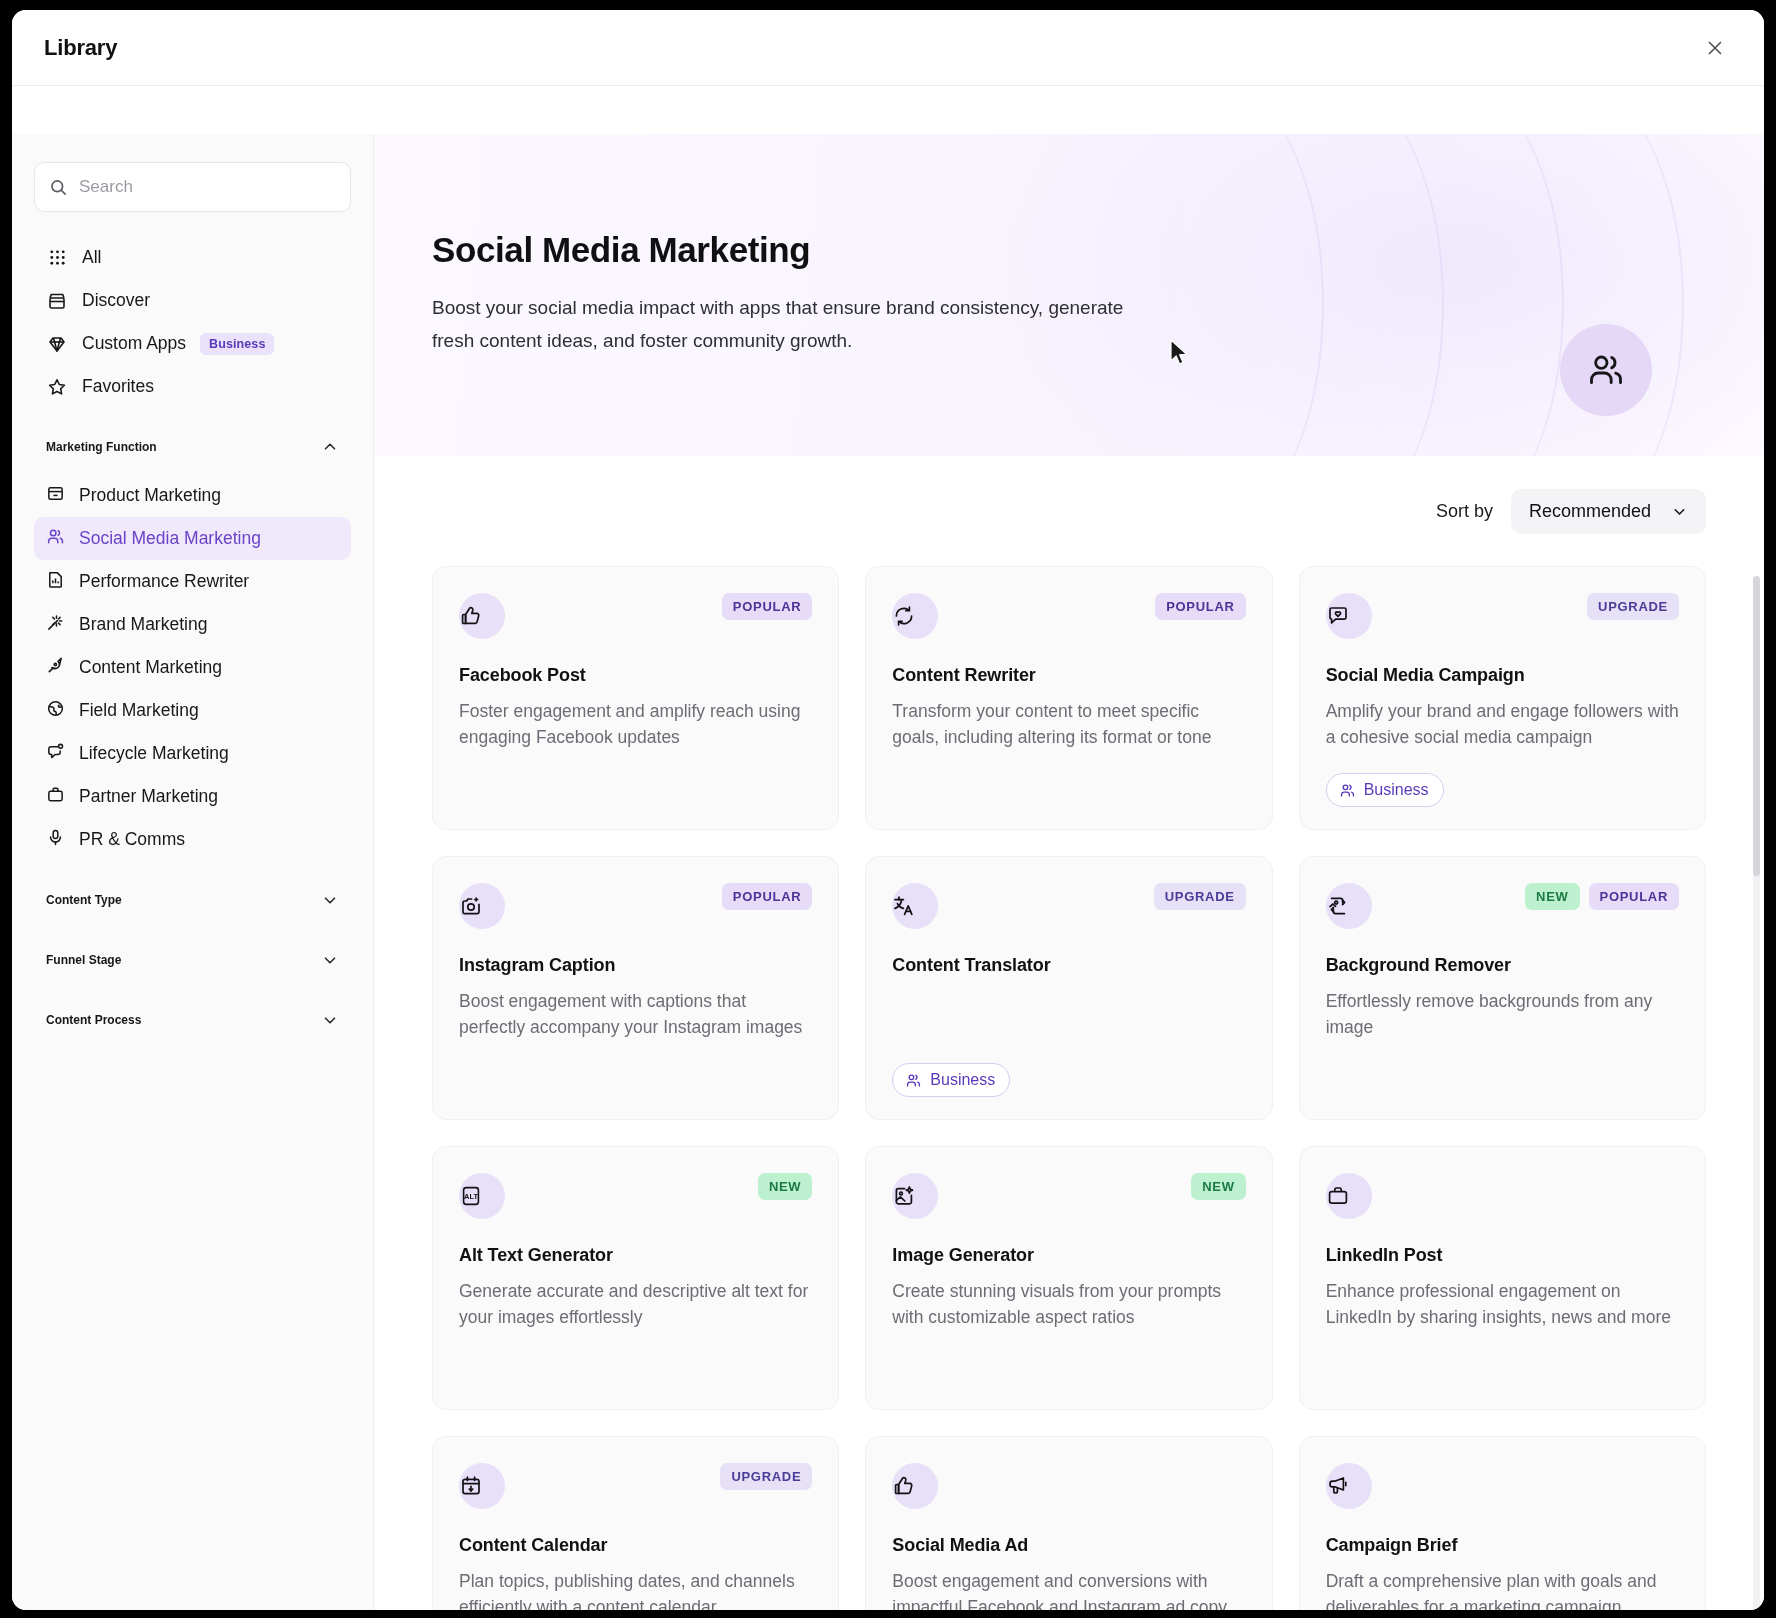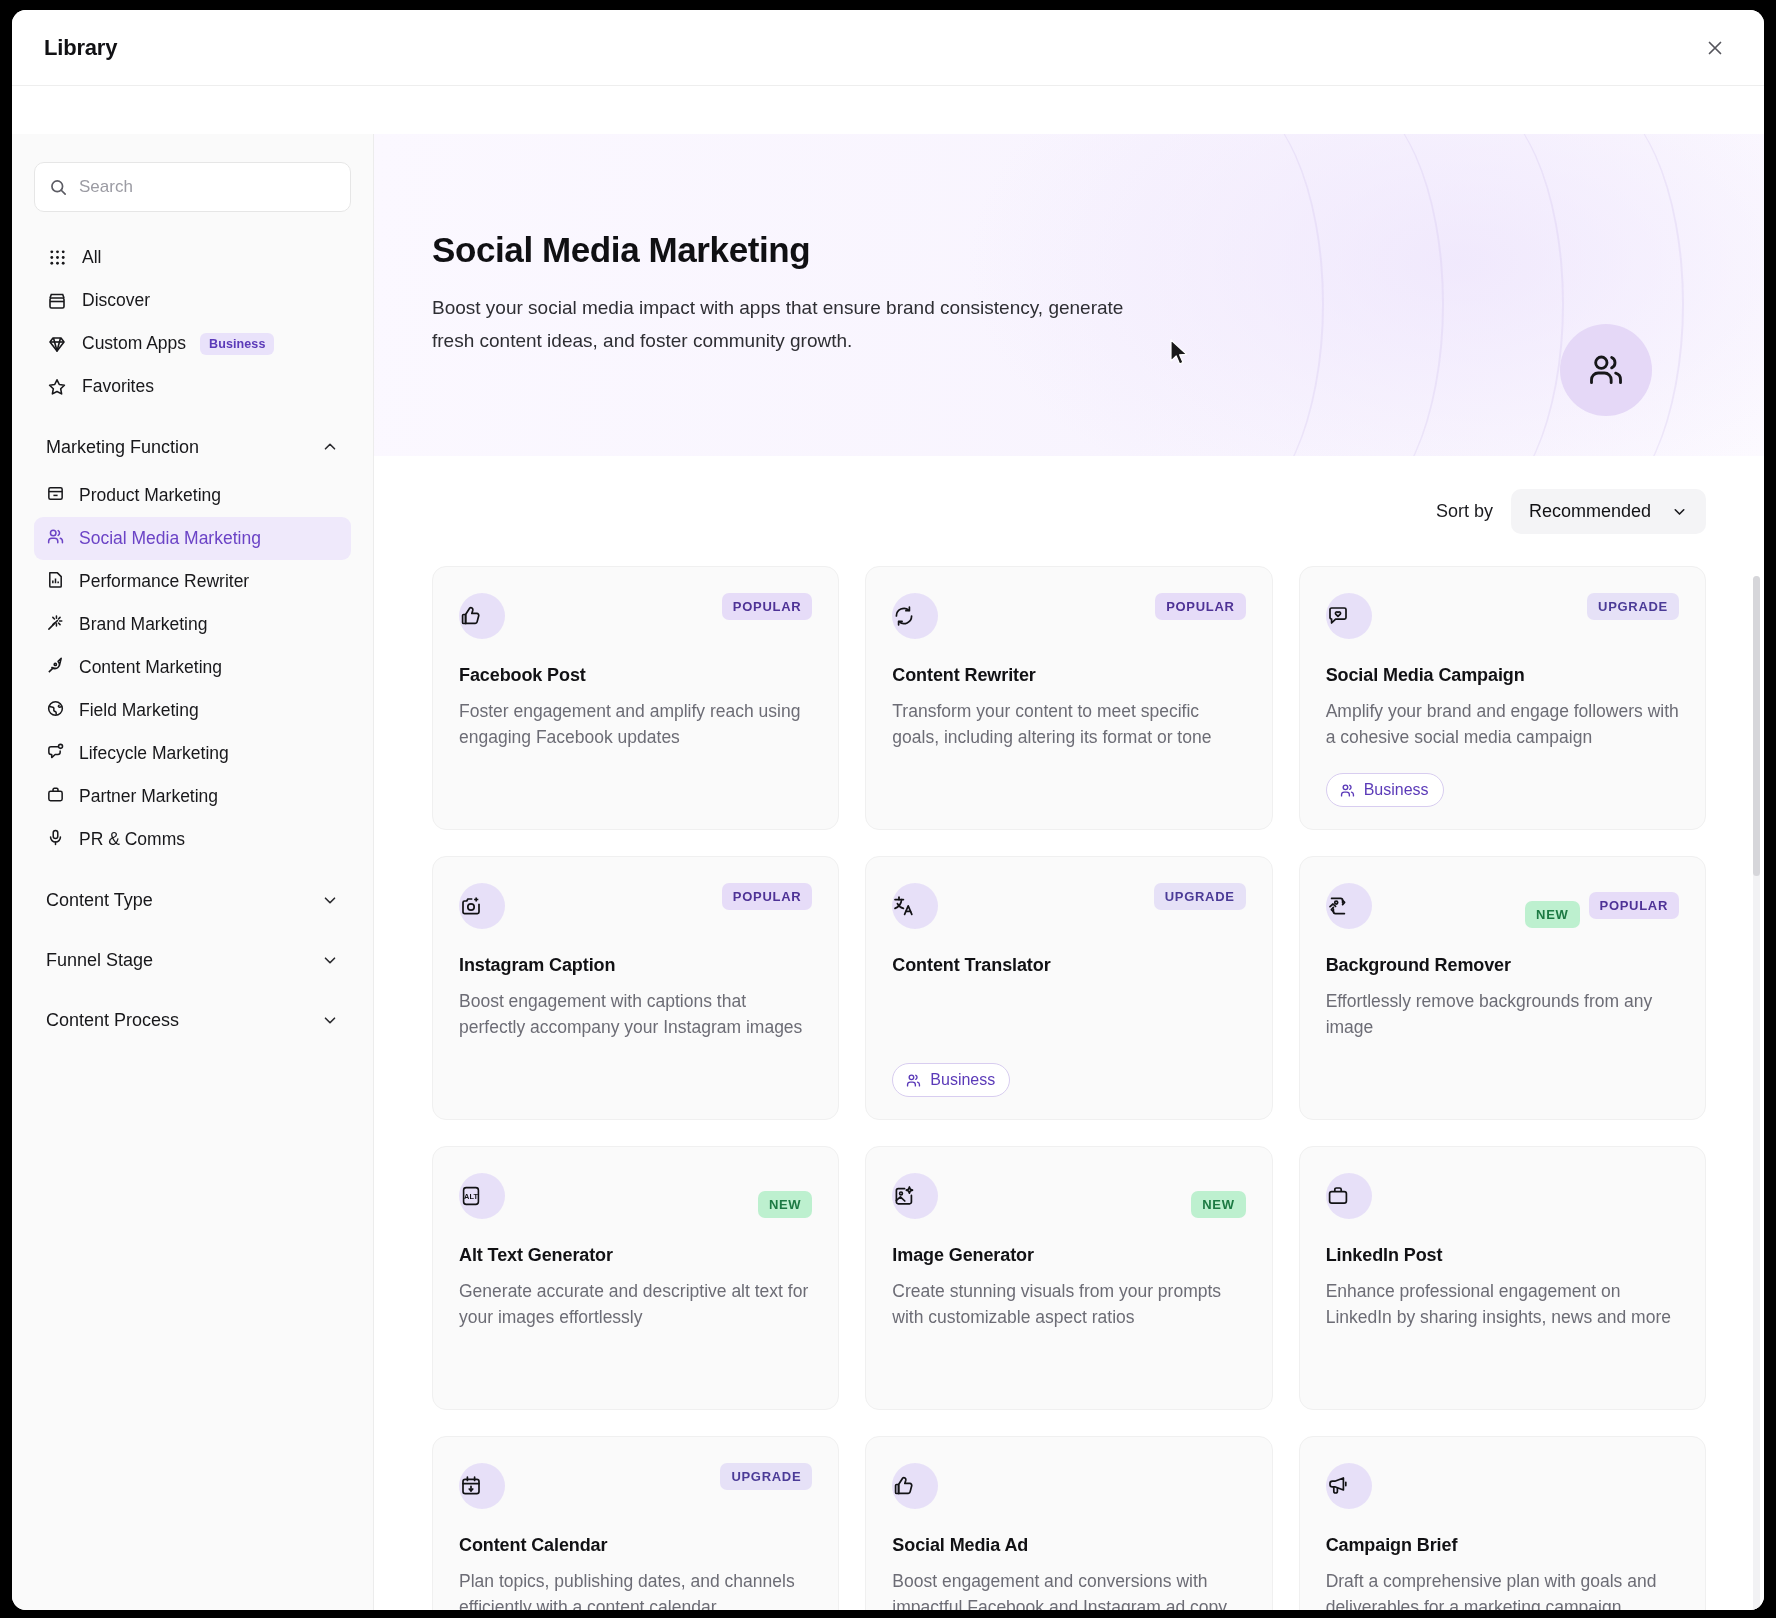--- a/index.html
+++ b/index.html
@@ -106,22 +106,23 @@
   }
 
   .group-header {
     display: flex;
     align-items: center;
     justify-content: space-between;
     padding: 0 12px;
     height: 42px;
     margin-top: 18px;
     cursor: pointer;
-    font-size: 18px;
+    font-size: 12px;
     color: #17171a;
+    font-weight: bold;
   }
   .group-sub { margin-top: 6px; }
   .sub-item {
     display: flex; align-items: center; gap: 14px;
     height: 43px; padding: 0 12px;
     border-radius: 9px; cursor: pointer;
     font-size: 17.5px; color: #18181b;
   }
   .sub-item.active { background: #efe9fb; color: #6b43c6; }
   .chev { color: #2a2a2e; display:flex; }
@@ -206,21 +207,21 @@
     display: flex; align-items: center; justify-content: flex-start;
     color: #121215; flex: none;
   }
   .badges { display: flex; gap: 9px; align-items: center; }
   .badge {
     font-size: 13px; font-weight: bold; letter-spacing: 0.7px;
     padding: 6px 11px; border-radius: 7px;
   }
   .badge.popular { background: #e6dcf8; color: #4e3296; }
   .badge.upgrade { background: #e6e1f7; color: #4b3b97; }
-  .badge.new { background: #bdf0cf; color: #1c7a43; margin-top: 18px; }
+  .badge.new { background: #bdf0cf; color: #1c7a43; }
 
   .card-title { margin-top: 26px; font-size: 18px; font-weight: bold; color: #111114; letter-spacing: -0.1px; }
   .card-desc { margin-top: 12px; font-size: 17.5px; line-height: 1.5; color: #6c6c75; }
 
   .pill-business {
     margin-top: auto;
     align-self: flex-start;
     display: flex; align-items: center; gap: 8px;
     border: 1px solid #d8cdf0;
     color: #5b3ab8; background: #ffffff;

